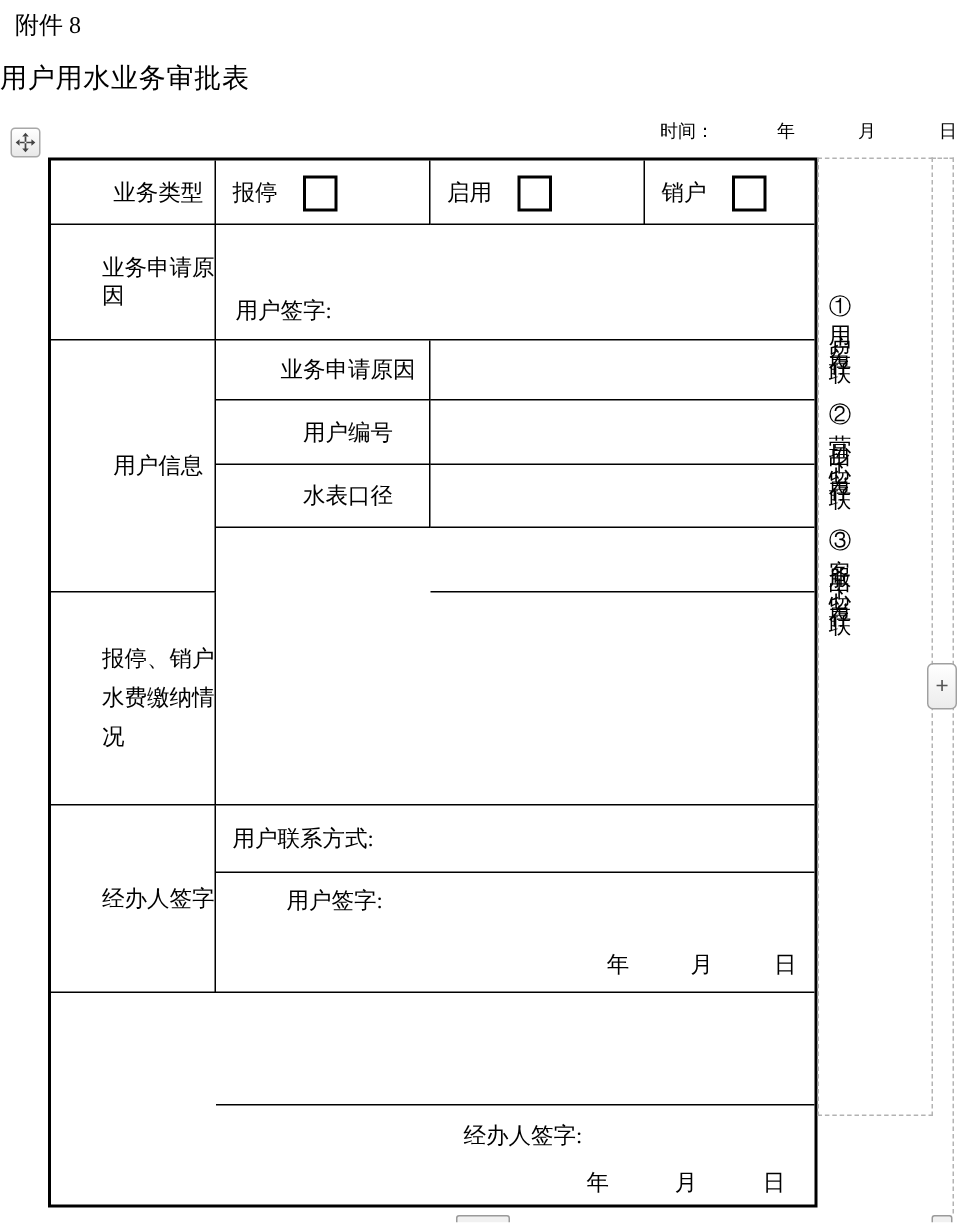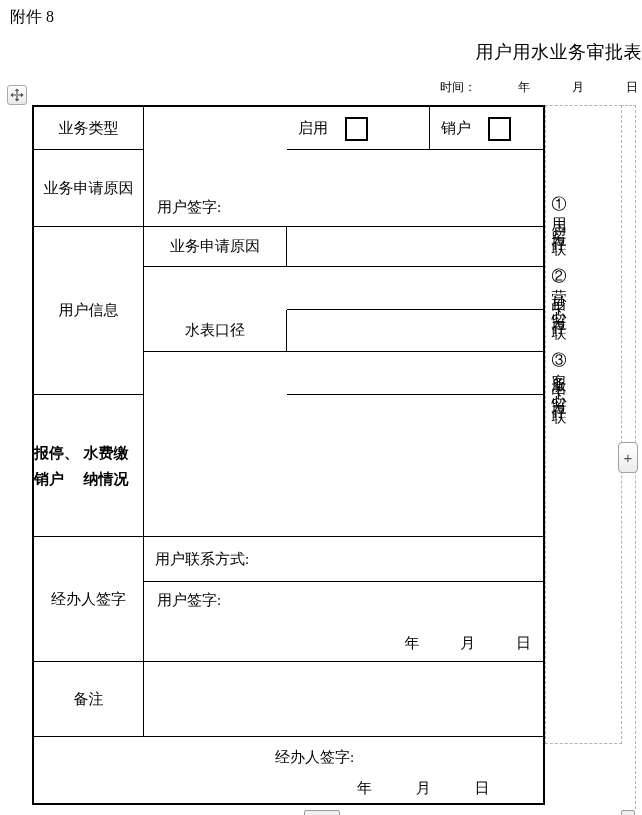--- a/index.html
+++ b/index.html
@@ -2,21 +2,21 @@
 <html><head>
 <meta charset="utf-8">
 <style>
   html,body { margin:0; padding:0; background:#fff; }
   .page {
     position:relative; width:642px; height:815px; background:#ffffff;
     overflow:hidden; color:#000;
     font-family:"Liberation Serif","DejaVu Serif",serif;
   }
   .attachment { position:absolute; left:10px; top:7px; font-size:16px; }
-  .doc-title { position:absolute; left:0; top:40px; width:100%; text-align:right; font-size:18px; letter-spacing:0.5px; }
+  .doc-title { position:absolute; left:0; top:40px; width:100%; text-align:left; font-size:18px; letter-spacing:0.5px; }
   .time-line { position:absolute; left:0; top:79px; width:638px; text-align:right; font-size:12px; }
   .time-line .tgap { margin-left:39px; }
 
   
   .move-handle {
     position:absolute; left:7px; top:85px; width:20px; height:20px; box-sizing:border-box;
     border:1px solid #a8a8a8; border-radius:3px;
     background:linear-gradient(#ffffff,#e8e8e8);
     display:flex; align-items:center; justify-content:center;
   }
@@ -25,26 +25,26 @@
   .tbl {
     position:absolute; left:32px; top:105px; width:513px; height:700px;
     box-sizing:border-box; border:2px solid #000;
     display:grid;
     grid-template-columns:110px 143px 143px 1fr;
     grid-template-rows:43px 77px 40px 43px 42px 43px 142px 45px 80px 75px 1fr;
     font-size:15px;
   }
   .c {
     box-sizing:border-box; border-right:1px solid #000; border-bottom:1px solid #000;
-    display:flex; align-items:center; justify-content:center;
+    display:flex; align-items:center; justify-content:center;padding-left:34px;
   }
   .no-r { border-right:none; }
   .no-b { border-bottom:none; }
   .left { justify-content:flex-start; padding-left:11px; }
-  .two-line { flex-direction:row; line-height:26px;font-weight:bold; }
+  .two-line { flex-direction:column; line-height:26px; }
   .sig-bottom { align-items:flex-end; justify-content:flex-start; padding-left:13px; padding-bottom:9px; }
 
   .cbx {
     width:23px; height:24px; box-sizing:border-box; border:2px solid #000;
     margin-left:17px; background:#fff; margin-top:2px;
   }
 
   .meter-sig { flex-direction:column; align-items:stretch; justify-content:flex-start; }
   .meter-sig .sig-line { padding:9px 0 0 13px; }
   .meter-sig .date-line { margin-top:auto; text-align:right; padding:0 12px 8px 0; }
@@ -107,39 +107,44 @@
 
   <div class="move-handle">
     <svg width="14" height="14" viewBox="0 0 16 16">
       <path d="M8 0.5 L5.5 3.5 H10.5 Z M8 15.5 L5.5 12.5 H10.5 Z M0.5 8 L3.5 5.5 V10.5 Z M15.5 8 L12.5 5.5 V10.5 Z M7.35 3.2 H8.65 V12.8 H7.35 Z M3.2 7.35 V8.65 H12.8 V7.35 Z" fill="#444"></path>
     </svg>
   </div>
 
   <div class="tbl">
 
     <div class="c" style="grid-row:1;grid-column:1">业务类型</div>
+    <div class="c left" style="grid-row:1;grid-column:2">
+      <span>报停</span>
+      <span class="cbx"></span>
+    </div>
     <div class="c left" style="grid-row:1;grid-column:3">
       <span>启用</span>
       <span class="cbx"></span>
     </div>
     <div class="c" style="grid-row:2;grid-column:1">业务申请原因</div>
 
     <div class="c left no-r" style="grid-row:1;grid-column:4">
       <span>销户</span>
       <span class="cbx"></span>
     </div>
     <div class="c sig-bottom no-r" style="grid-row:2;grid-column:2/5">
       <span>用户签字:</span>
     </div>
 
     <div class="c" style="grid-row:3/7;grid-column:1">用户信息</div>
 
     <div class="c" style="grid-row:3;grid-column:2">业务申请原因</div>
     <div class="c no-r" style="grid-row:3;grid-column:3/5"></div>
 
+    <div class="c" style="grid-row:4;grid-column:2">用户编号</div>
     <div class="c no-r" style="grid-row:4;grid-column:3/5"></div>
 
     <div class="c" style="grid-row:5;grid-column:2">水表口径</div>
     <div class="c no-r" style="grid-row:5;grid-column:3/5"></div>
 
     <div class="c no-r" style="grid-row:6;grid-column:3/5"></div>
 
     <div class="c two-line" style="grid-row:7;grid-column:1">
       <span>报停、销户</span>
       <span>水费缴纳情况</span>
@@ -152,21 +157,20 @@
     </div>
     <div class="c meter-sig no-r" style="grid-row:9;grid-column:2/5">
       <div class="sig-line">用户签字:</div>
       <div class="date-line">
         <span>年</span>
         <span class="dgap">月</span>
         <span class="dgap">日</span>
       </div>
     </div>
 
-    <div class="c" style="grid-row:10;grid-column:1">备注</div>
     <div class="c no-r" style="grid-row:10;grid-column:2/5"></div>
 
     <div class="c footer-cell no-r no-b" style="grid-row:11;grid-column:1/5">
       <div class="f-sig">经办人签字:</div>
       <div class="f-date">
         <span>年</span>
         <span class="dgap">月</span>
         <span class="dgap">日</span>
       </div>
     </div>

